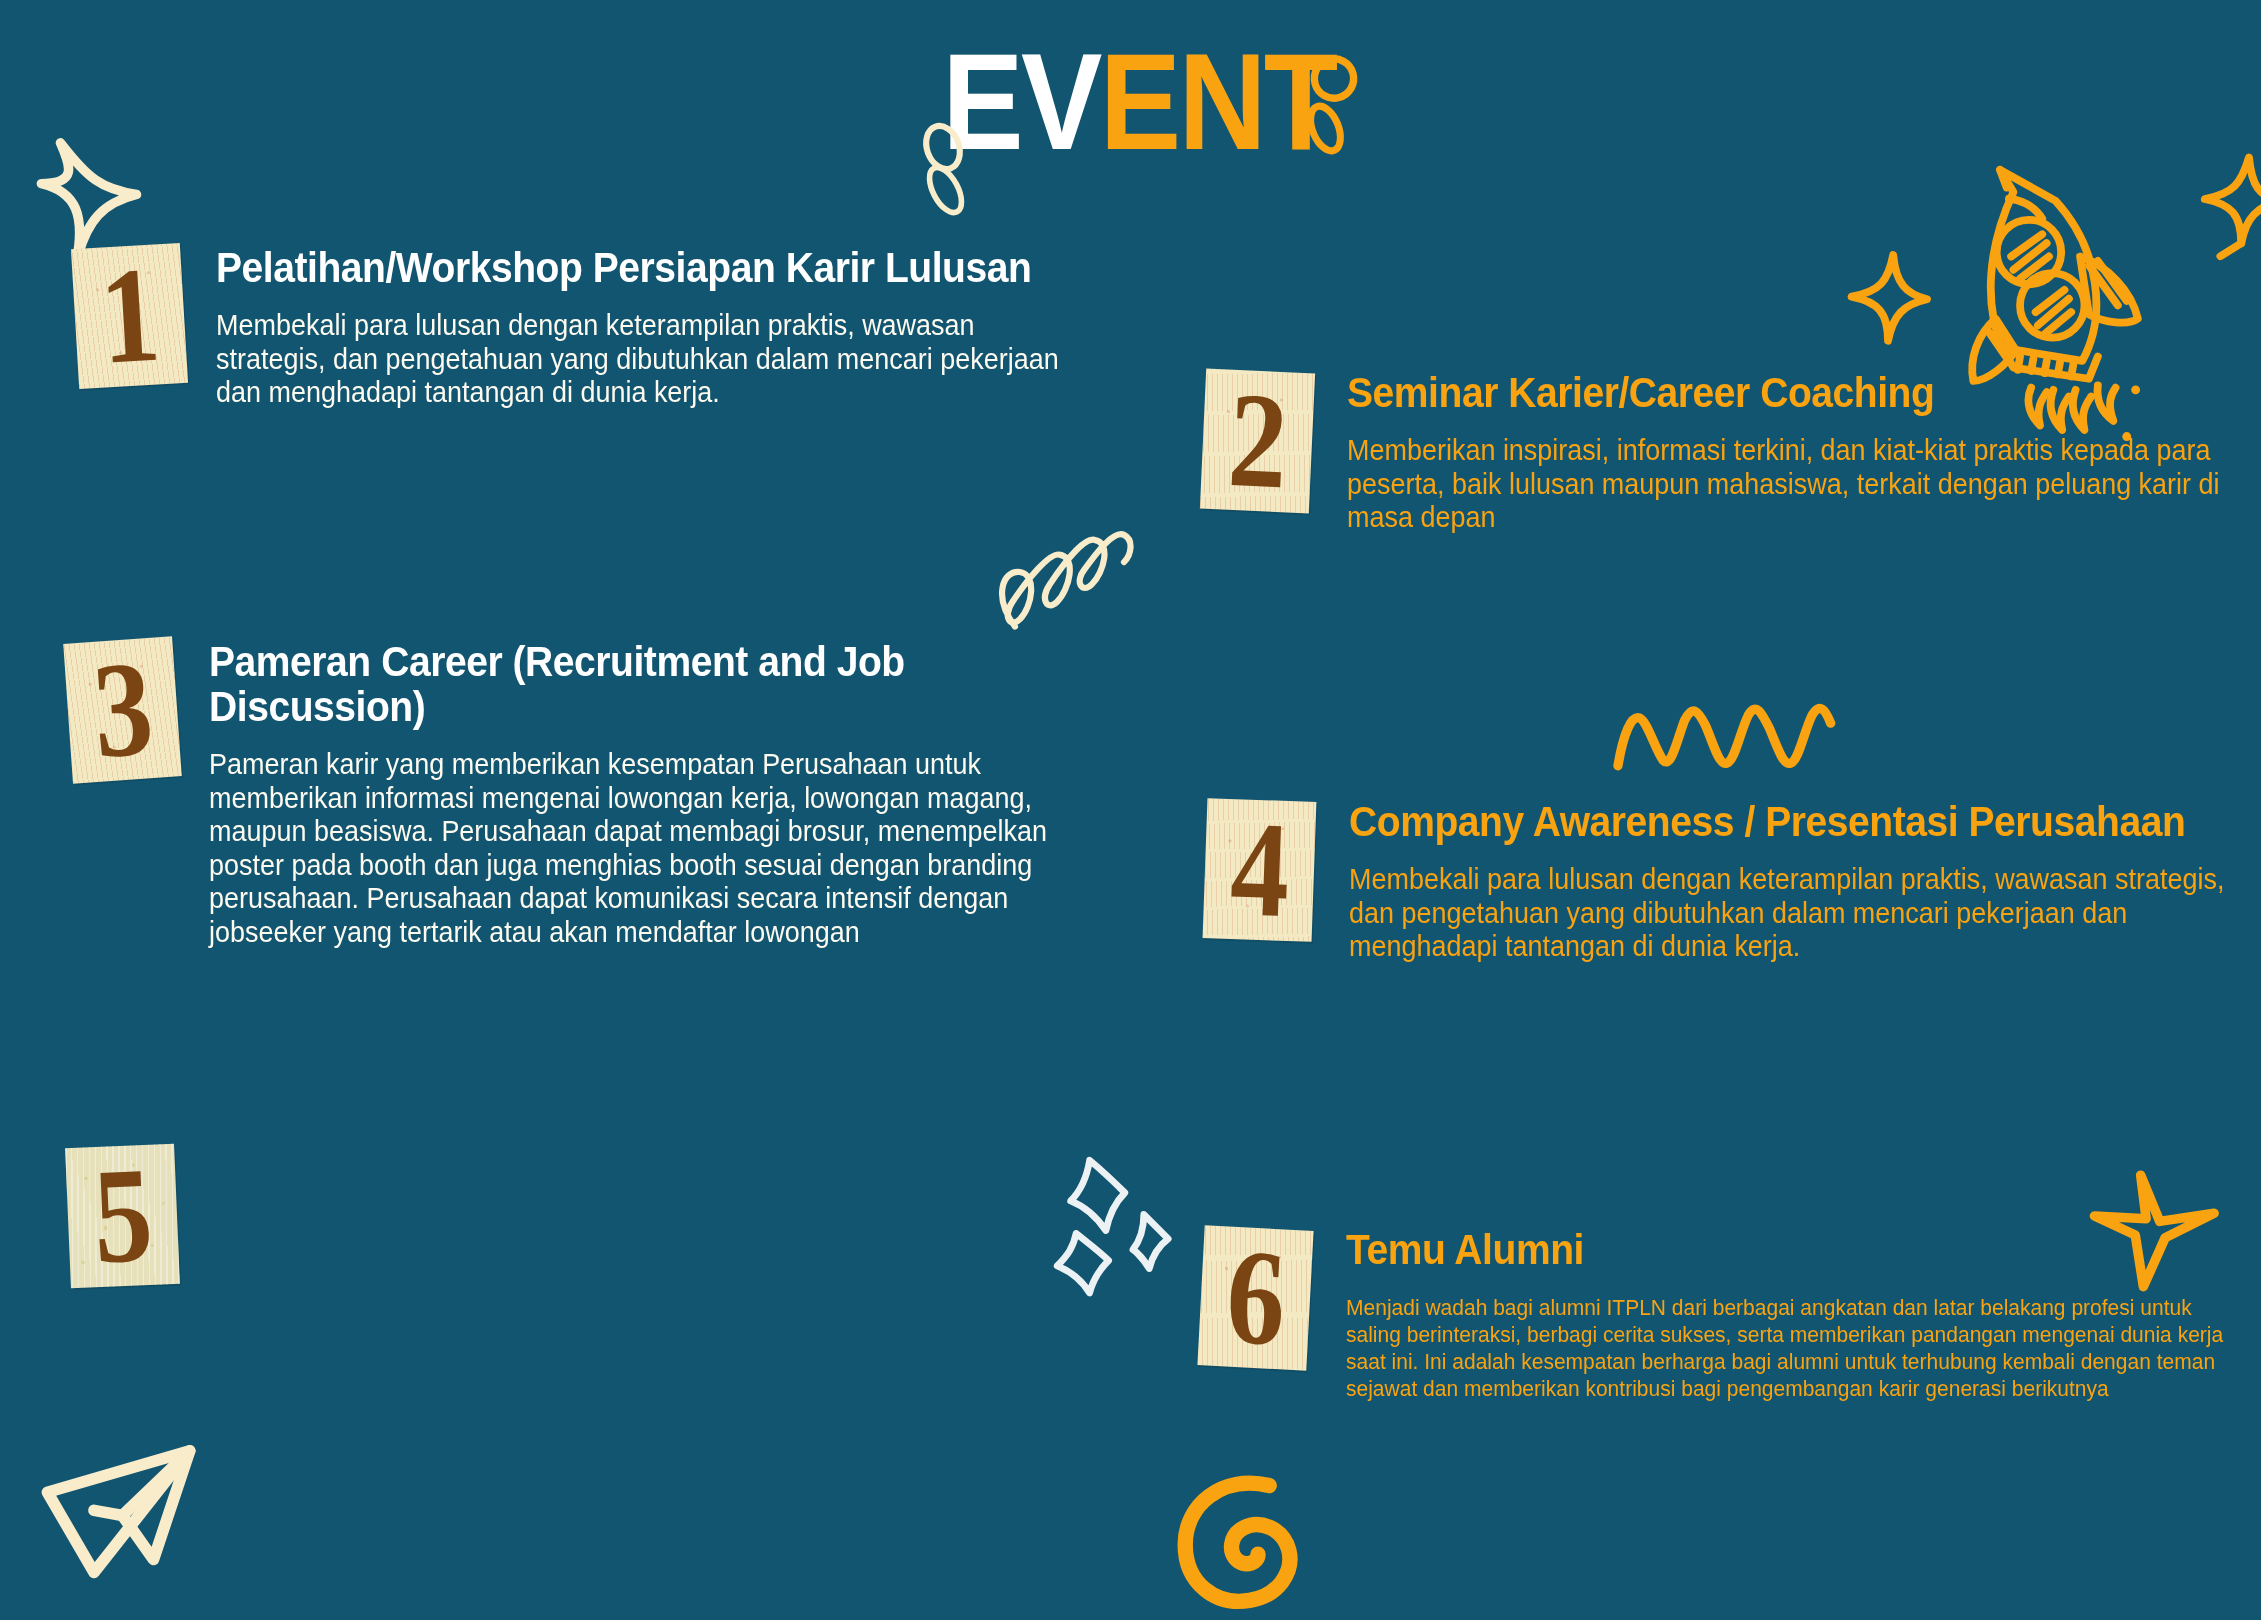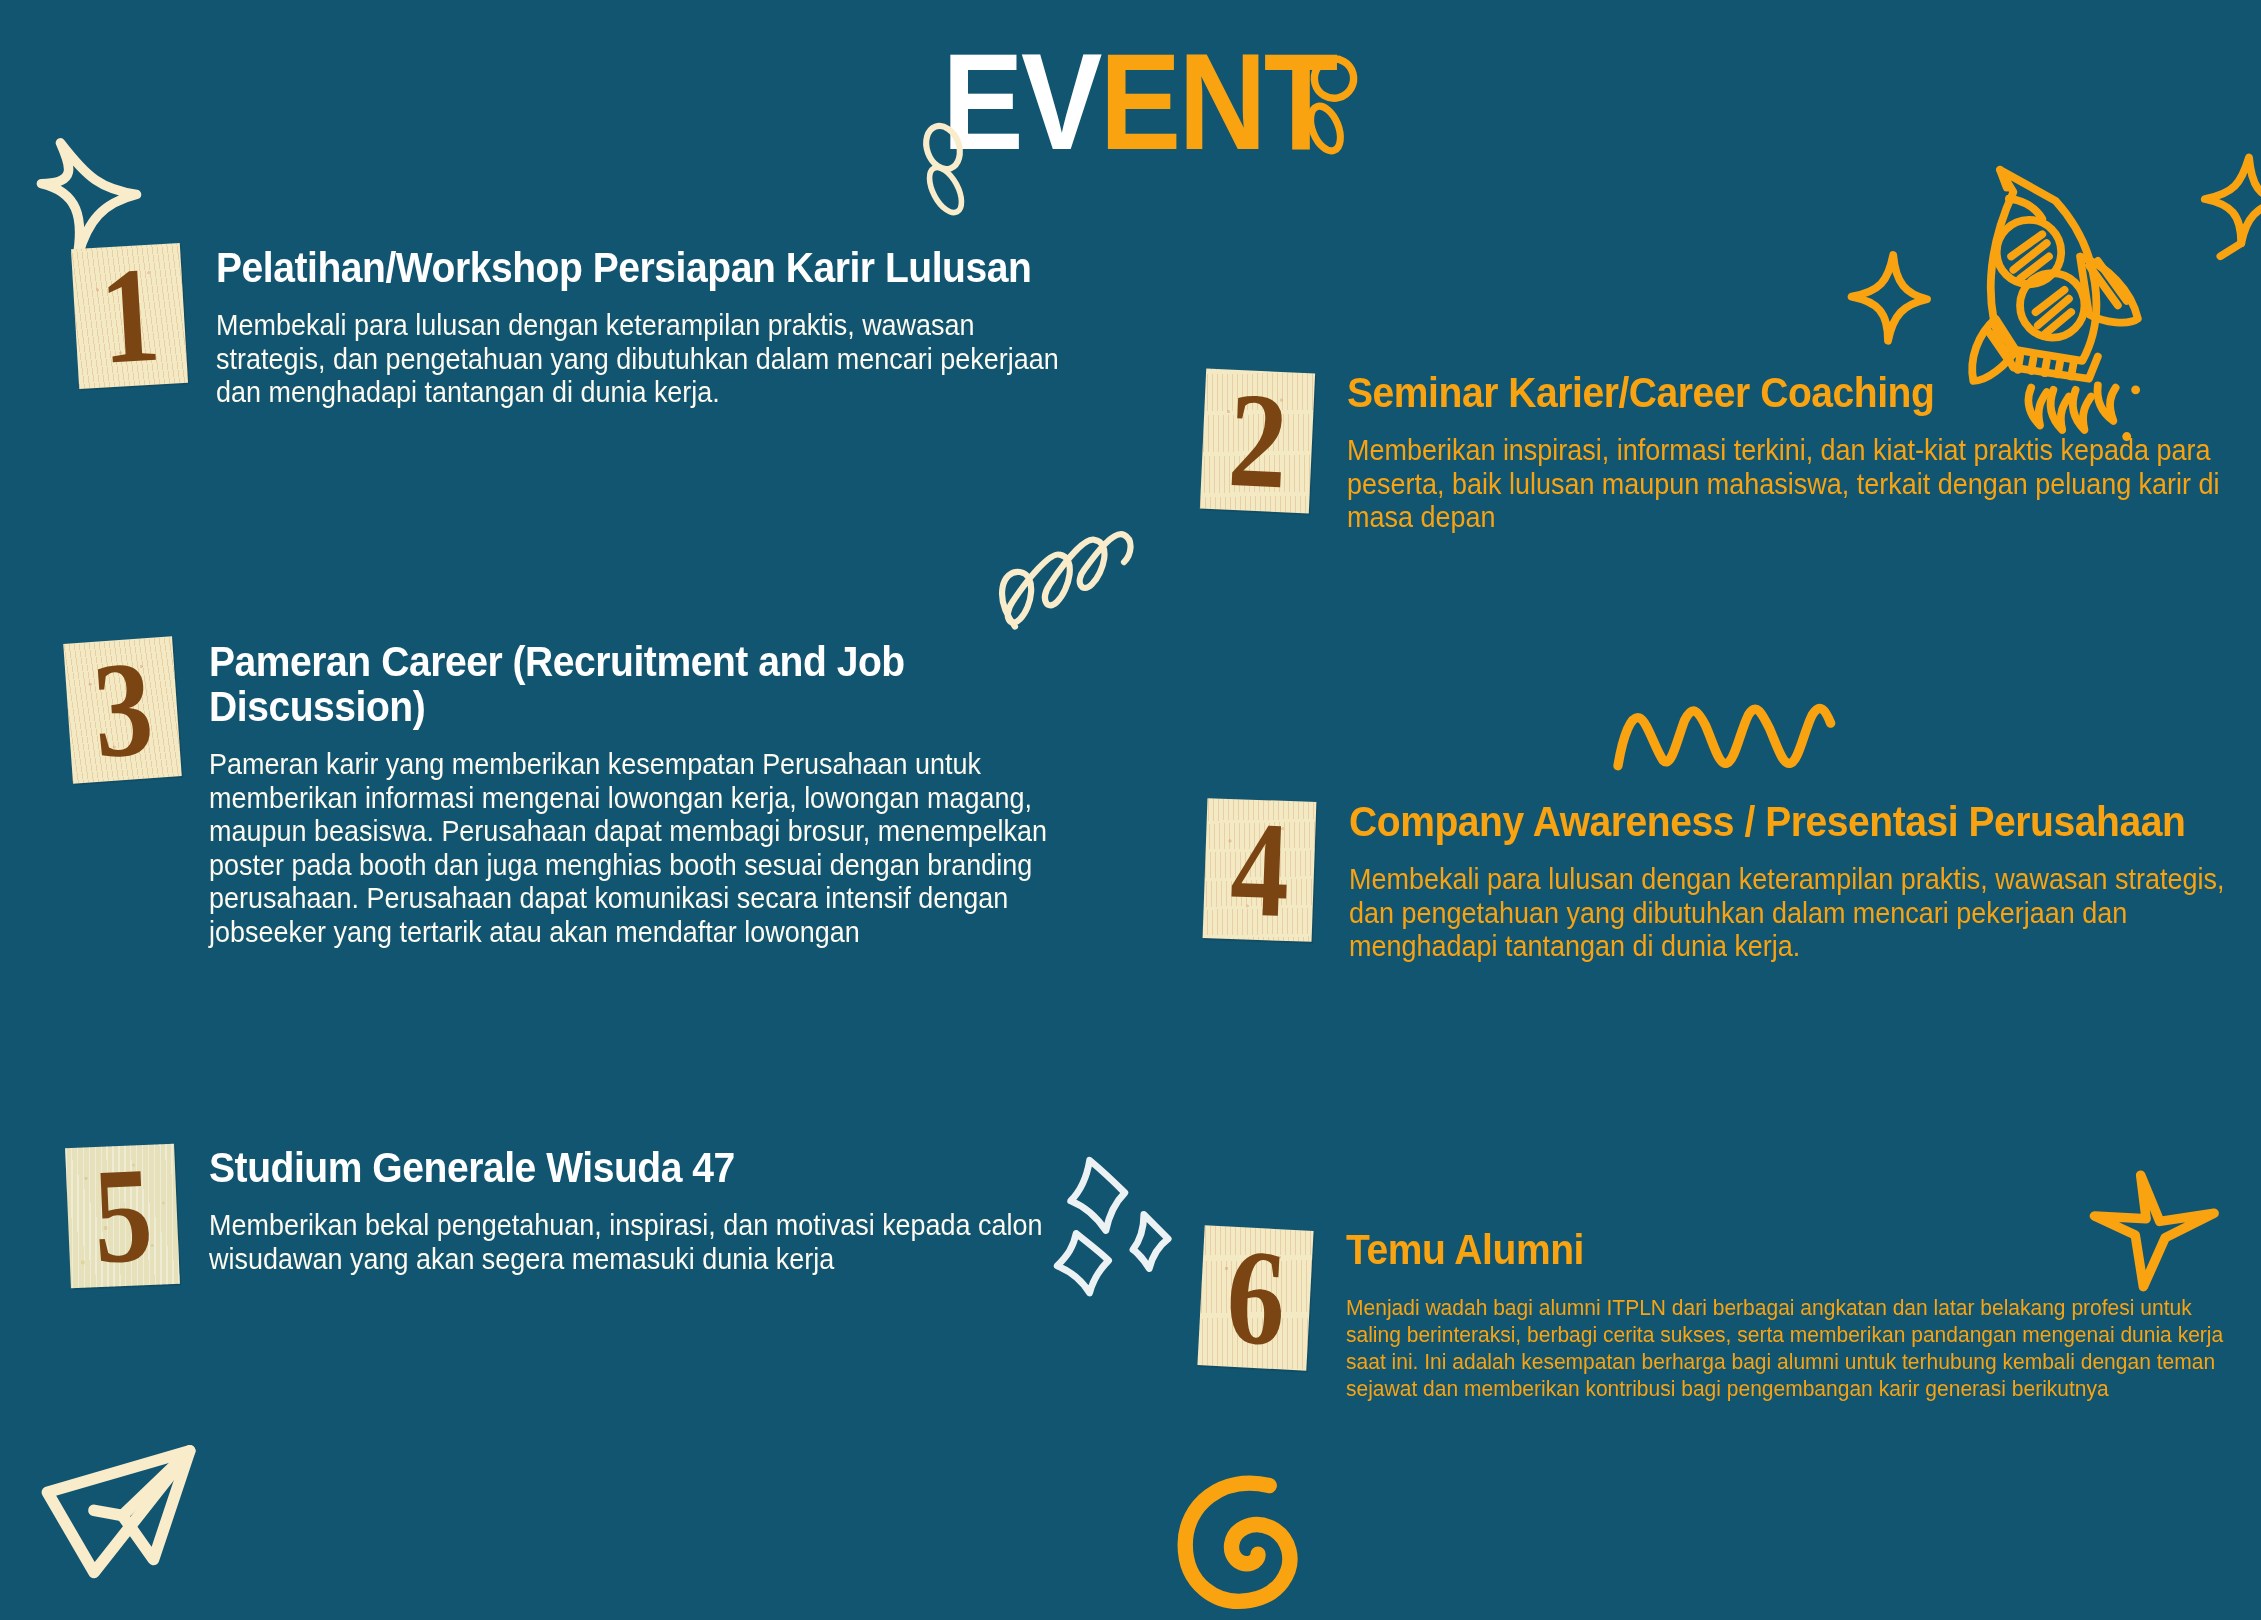--- a/index.html
+++ b/index.html
@@ -308,24 +308,20 @@
     <div class="body-col">
       <h2 class="item-title">Company Awareness / Presentasi Perusahaan</h2>
       <p class="item-desc">Membekali para lulusan dengan keterampilan praktis, wawasan strategis, dan pengetahuan yang dibutuhkan dalam mencari pekerjaan dan menghadapi tantangan di dunia kerja.</p>
     </div>
   </div>
 
   <div class="item white" id="item-5">
     <div class="badge sage">
       <span class="badge-num">5</span>
     </div>
-    <div class="body-col">
-      <h2 class="item-title">Studium Generale Wisuda 47</h2>
-      <p class="item-desc">Memberikan bekal pengetahuan, inspirasi, dan motivasi kepada calon wisudawan yang akan segera memasuki dunia kerja</p>
-    </div>
   </div>
 
   <div class="item orange" id="item-6">
     <div class="badge warm">
       <span class="badge-num">6</span>
     </div>
     <div class="body-col">
       <h2 class="item-title">Temu Alumni</h2>
       <p class="item-desc">Menjadi wadah bagi alumni ITPLN dari berbagai angkatan dan latar belakang profesi untuk saling berinteraksi, berbagi cerita sukses, serta memberikan pandangan mengenai dunia kerja saat ini. Ini adalah kesempatan berharga bagi alumni untuk terhubung kembali dengan teman sejawat dan memberikan kontribusi bagi pengembangan karir generasi berikutnya</p>
     </div>

